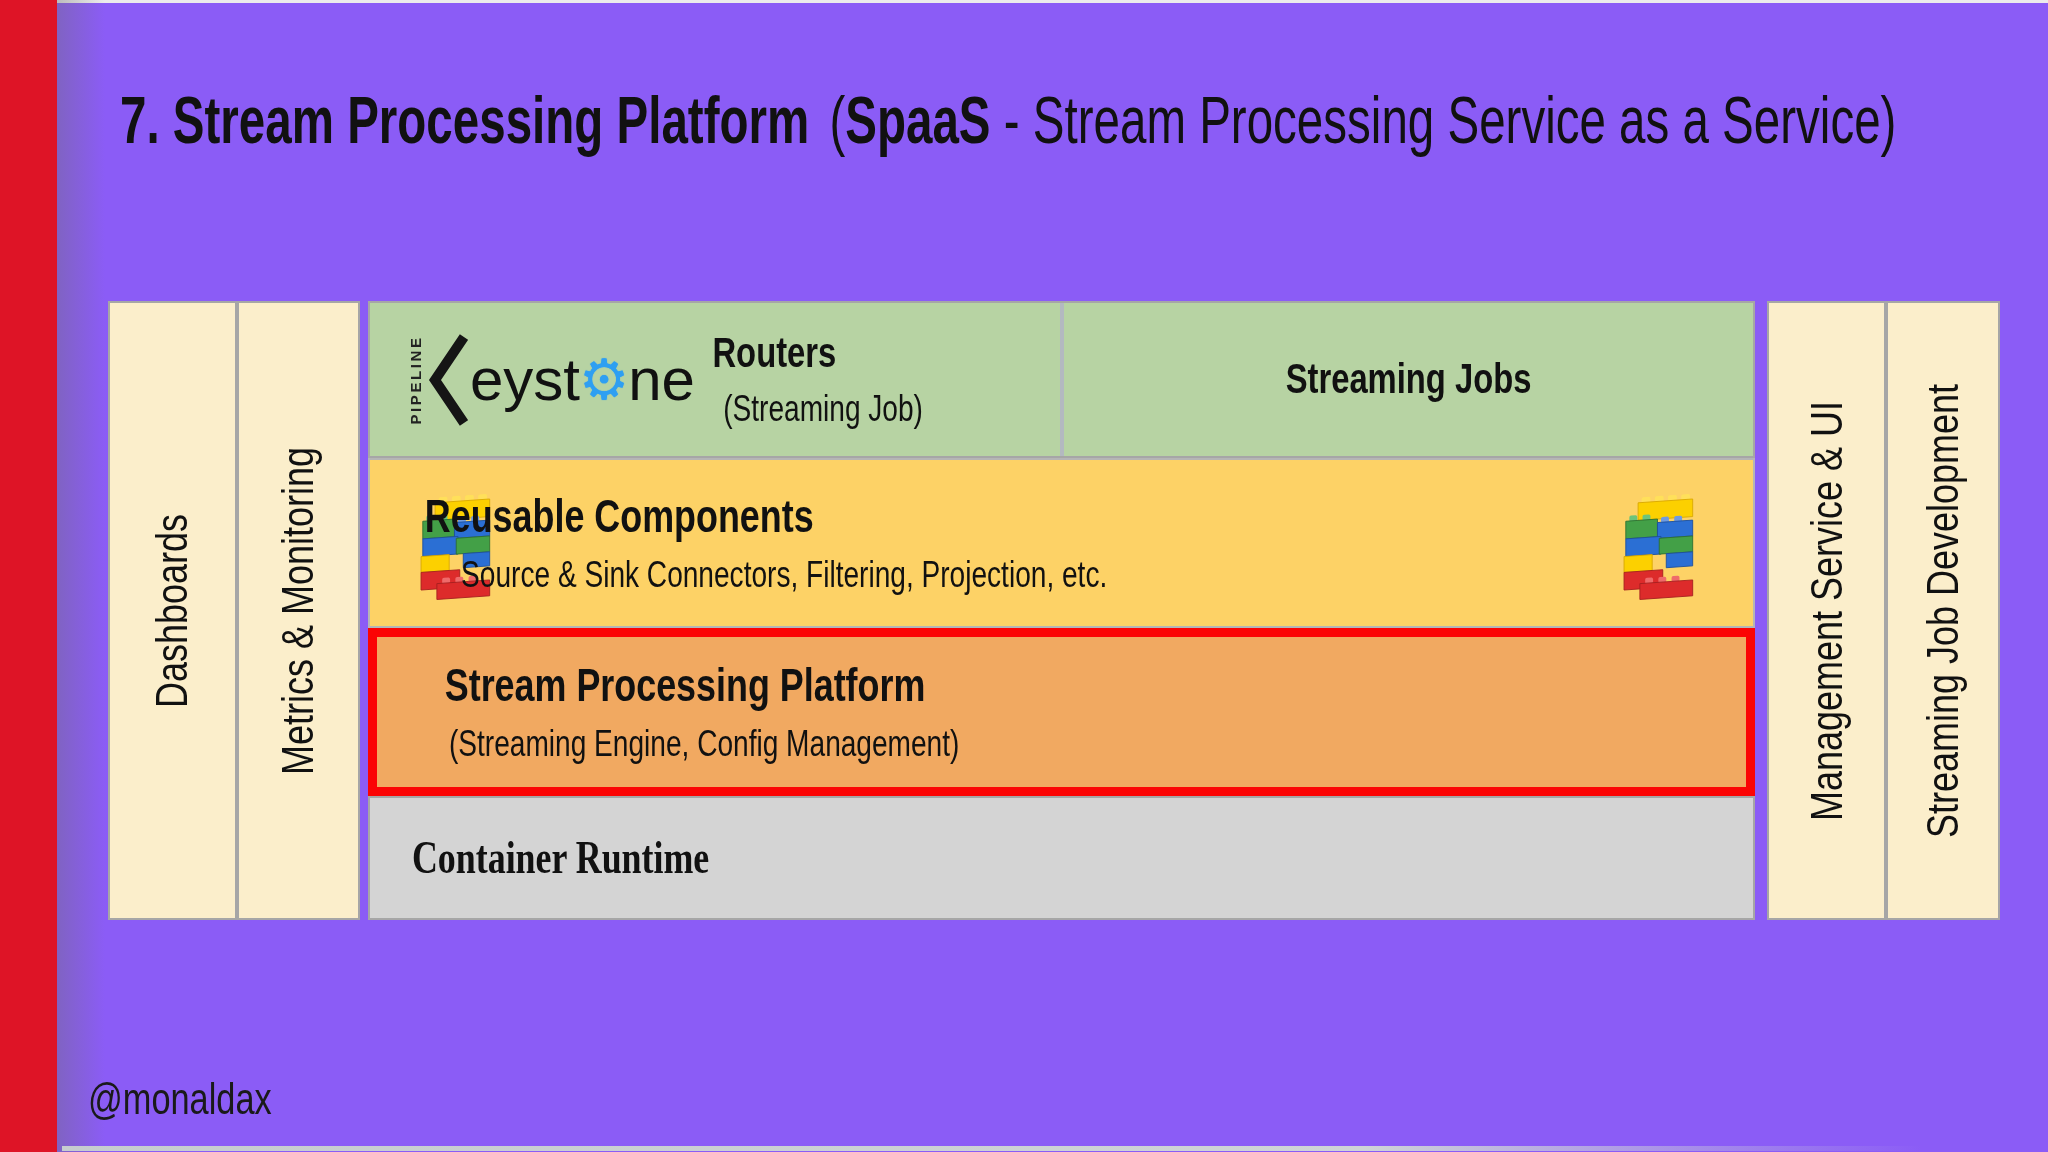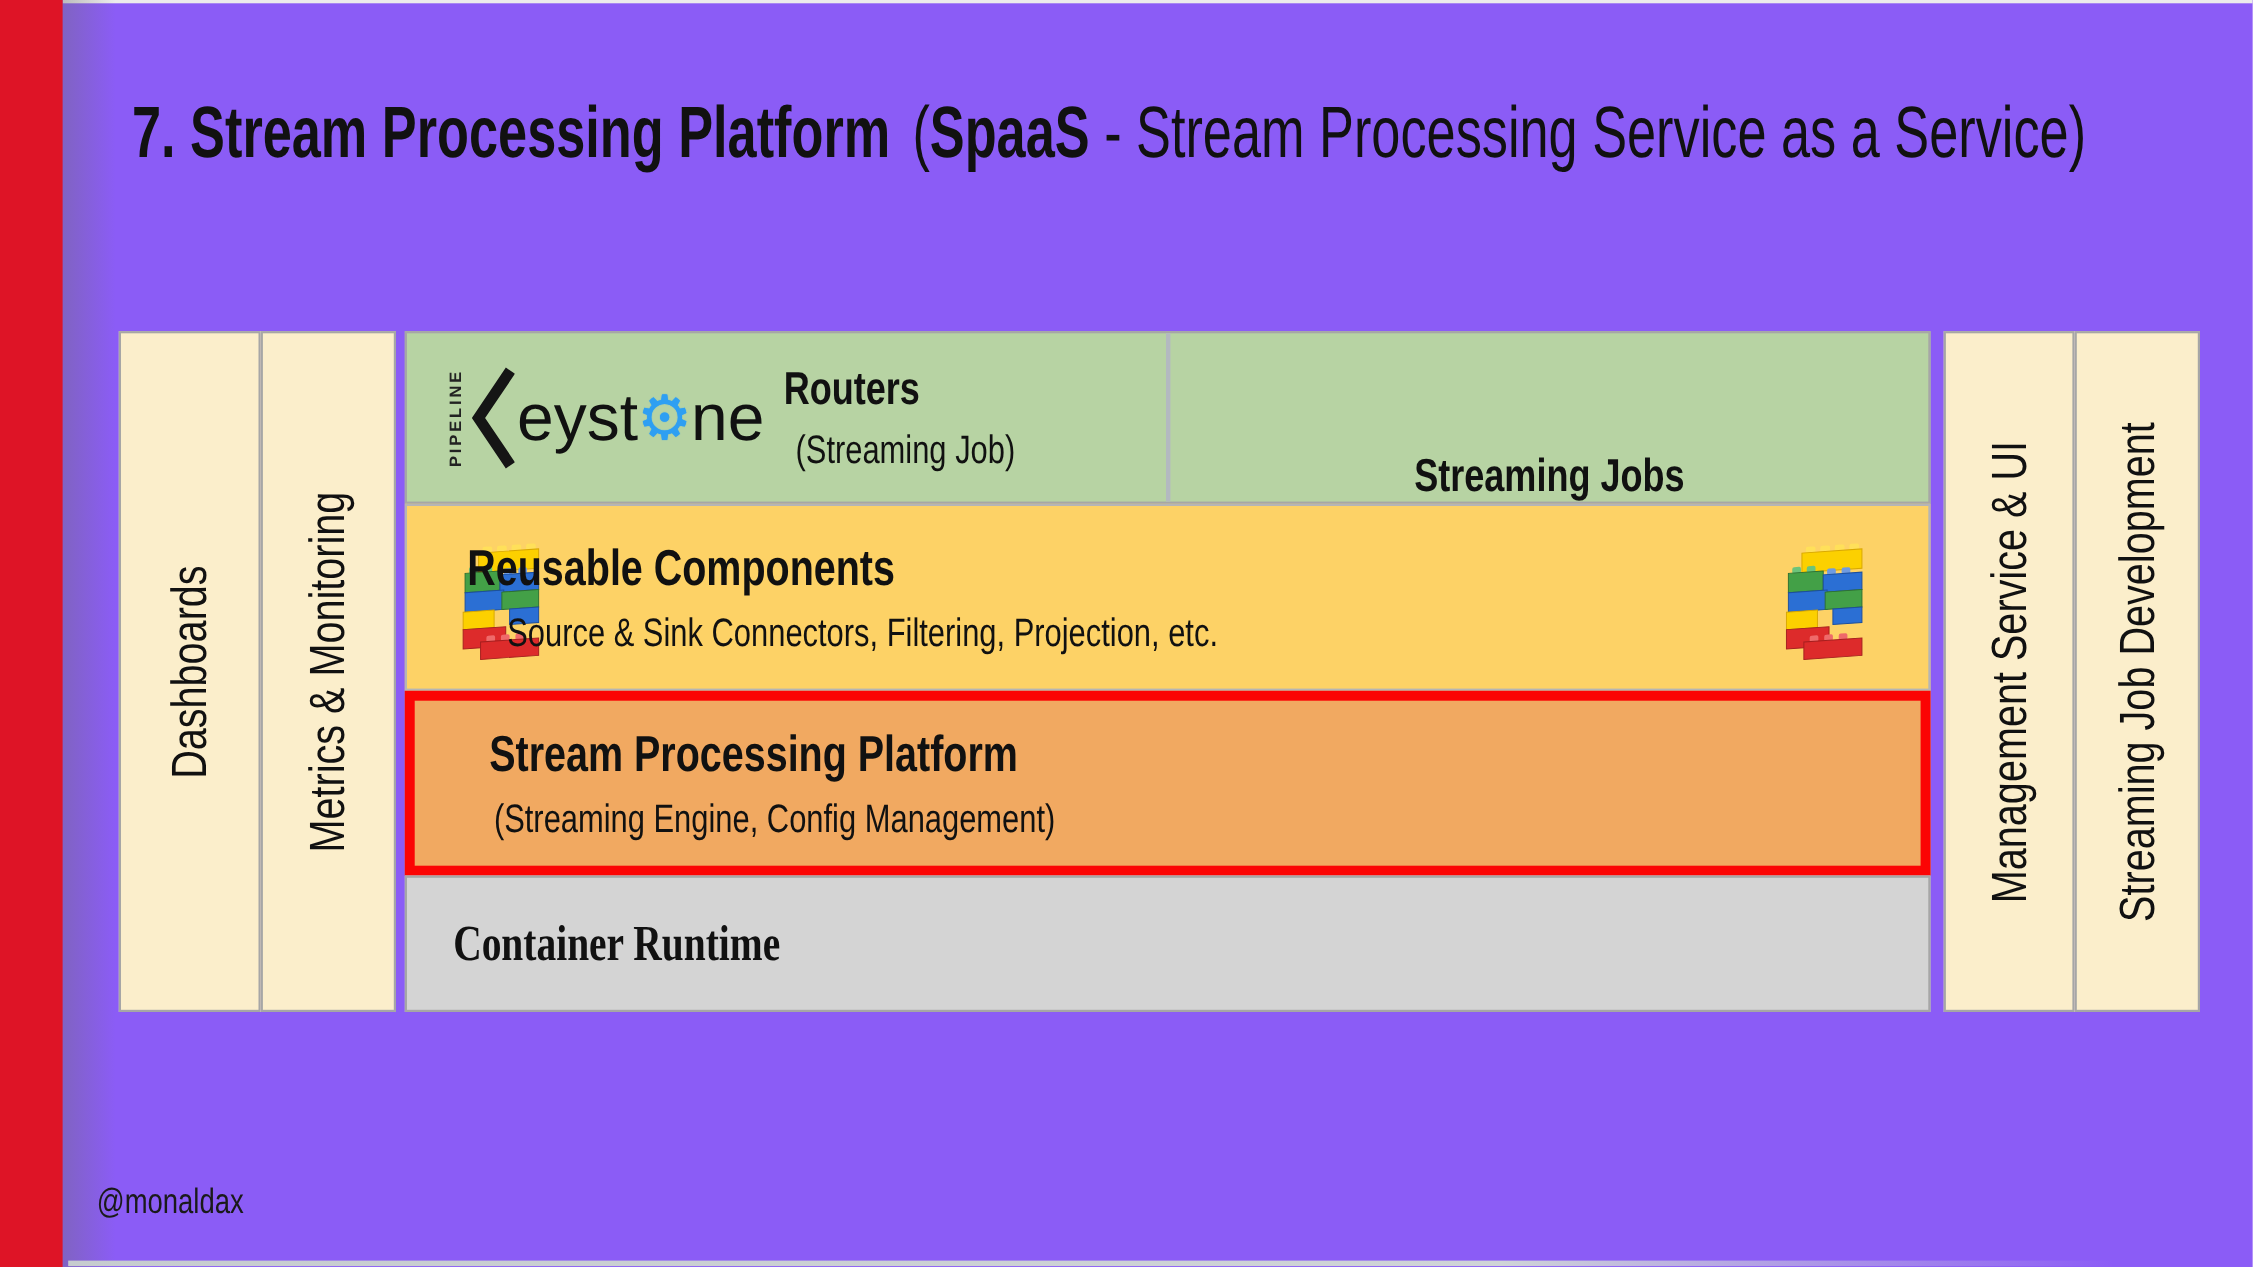--- a/index.html
+++ b/index.html
@@ -30,21 +30,21 @@
   .vbar-l2{left:237px;width:123px;}
   .vbar-r1{left:1767px;width:119px;}
   .vbar-r2{left:1886px;width:114px;}
   .vlabel{white-space:nowrap;font-size:45px;font-weight:400;transform:rotate(-90deg) scaleX(.8);}
 
   
   .row{position:absolute;left:368px;width:1387px;box-sizing:border-box;}
   .row-green{top:301px;height:157px;background:var(--green-layer,#b7d3a3);border:2px solid #a6a6a6;display:flex;}
   .gcell1{width:690px;height:100%;display:flex;align-items:center;}
   .gdivider{width:4px;height:100%;background:#b3b9c0;}
-  .gcell2{flex:1;height:100%;display:flex;align-items:flex-end;justify-content:center;}
+  .gcell2{flex:1;height:100%;display:flex;align-items:center;justify-content:center;}
 
   .row-yellow{top:458px;height:170px;background:var(--yellow-layer,#fdd266);border:2px solid #b5b5b5;}
   .row-orange{top:628px;height:168px;background:var(--orange-layer,#f1a961);border:9px solid var(--highlight-border,#fb0404);}
   .row-gray{top:796px;height:124px;background:var(--gray-layer,#d4d4d4);border:2px solid #a6a6a6;font-family:Liberation Serif, serif;}
 
   .ec2{position:absolute;left:108px;top:930px;width:1892px;height:84px;box-sizing:border-box;
        background:var(--ec2-layer,#eef0f1);border:3px solid #b9b9b9;
        display:flex;align-items:center;justify-content:center;}
 
   .center-col{display:flex;flex-direction:column;align-items:flex-start;justify-content:center;height:100%;width:100%;}
@@ -64,21 +64,21 @@
   .gear{color:var(--keystone-gear-blue,#2e9ff2);font-size:56px;margin:0 -1px;line-height:1;
         text-shadow:0 0 1px var(--keystone-gear-blue,#2e9ff2);}
   .routers-text{flex:1;}
 
   
   .lego{position:absolute;top:50%;transform:translateY(-50%);width:88px;height:118px;}
   .lego-left{left:44px;}
   .lego-right{right:48px;}
 
   
-  .handle{position:absolute;left:88px;top:1074px;font-size:32px;color:#1a1a1a;}
+  .handle{position:absolute;left:88px;top:1074px;font-size:44px;color:#1a1a1a;}
   .handle-inner{display:inline-block;transform:scaleX(.78);transform-origin:left center;}
 </style>
 </head>
 <body>
 
 <div class="slide">
   <div class="top-line"></div>
   <div class="red-stripe"></div>
   <div class="edge-shadow"></div>
 

